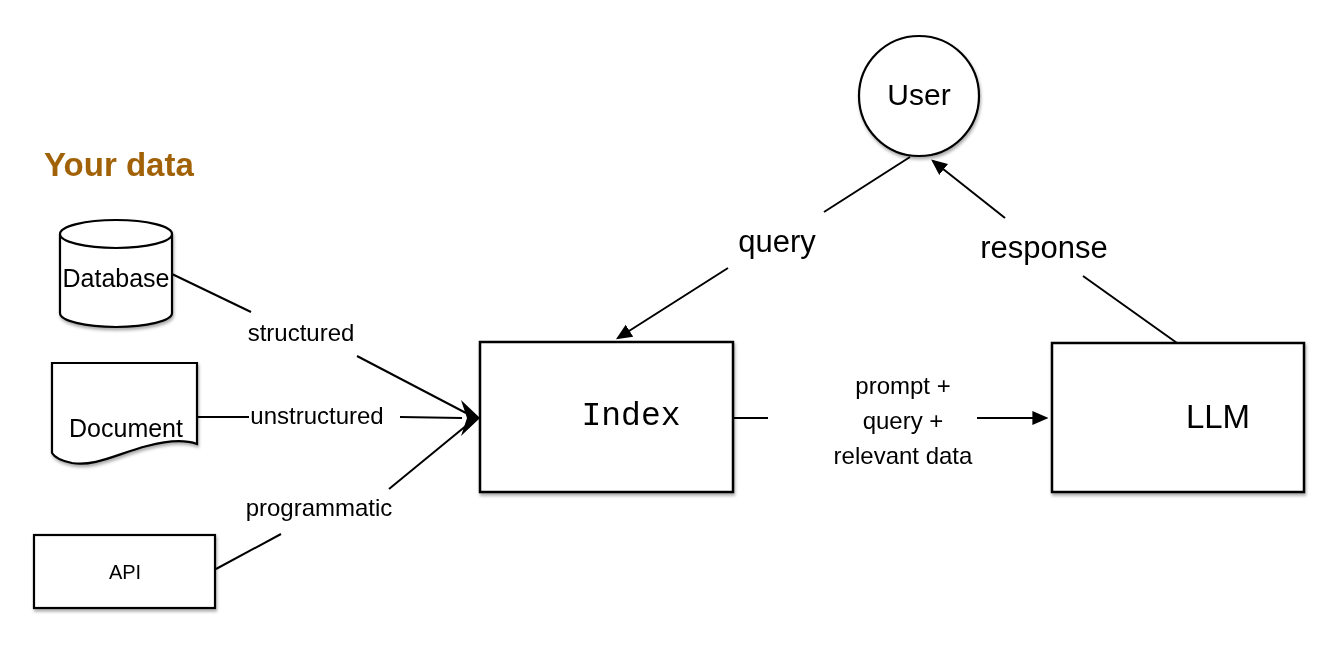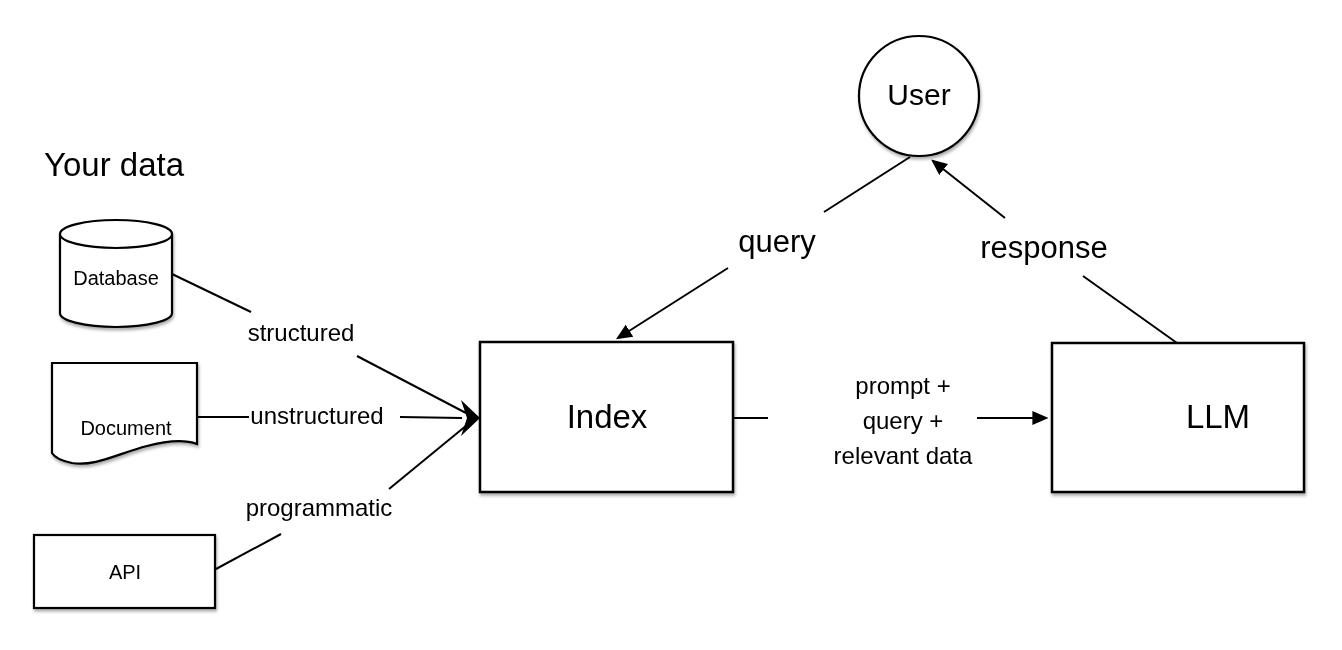--- a/index.html
+++ b/index.html
@@ -19,26 +19,27 @@
     white-space: nowrap;
     color: #000000;
     text-align: center;
     line-height: 1.15;
   }
   .label.multiline { white-space: pre-line; line-height: 35px; }
   .group-title {
     position: absolute;
     transform: none;
     white-space: nowrap;
-    color: #000000;
+    color: #a16207;
+    font-weight: bold;
   }
   .fs-title { font-size: 33px; }
   .fs-node-big { font-size: 33px; }
   .fs-node-user { font-size: 30px; }
-  .fs-node-small { font-size: 20px; }
+  .fs-node-small { font-size: 25px; }
   .fs-node-api { font-size: 20px; }
   .fs-edge-small { font-size: 24px; }
   .fs-edge-big { font-size: 31px; }
   .fs-edge-prompt { font-size: 24px; margin-left: 28px; }
 </style>
 </head>
 <body>
 
 <div class="canvas">
 
@@ -89,21 +90,21 @@
   </svg>
 
   <div class="group-title fs-title" style="left:44px; top:146px;">Your data</div>
 
   <div class="label fs-node-small" style="left:116px; top:278px;">Database</div>
 
   <div class="label fs-node-small" style="left:126px; top:428px;">Document</div>
 
   <div class="label fs-node-api" style="left:125px; top:572px;">API</div>
 
-  <div class="label fs-node-big" style="left:607px; top:417px;">Index</div>
+  <div class="label fs-node-big" style="left:631px; top:417px;font-family:Liberation Mono, monospace;">Index</div>
 
   <div class="label fs-node-big" style="left:1178px; top:417px;margin-left:40px;">LLM</div>
 
   <div class="label fs-node-user" style="left:919px; top:95px;text-align:right;">User</div>
 
   <div class="label fs-edge-small" style="left:301px; top:333px;">structured</div>
 
   <div class="label fs-edge-small" style="left:317px; top:416px;">unstructured</div>
 
   <div class="label fs-edge-small" style="left:319px; top:508px;">programmatic</div>

